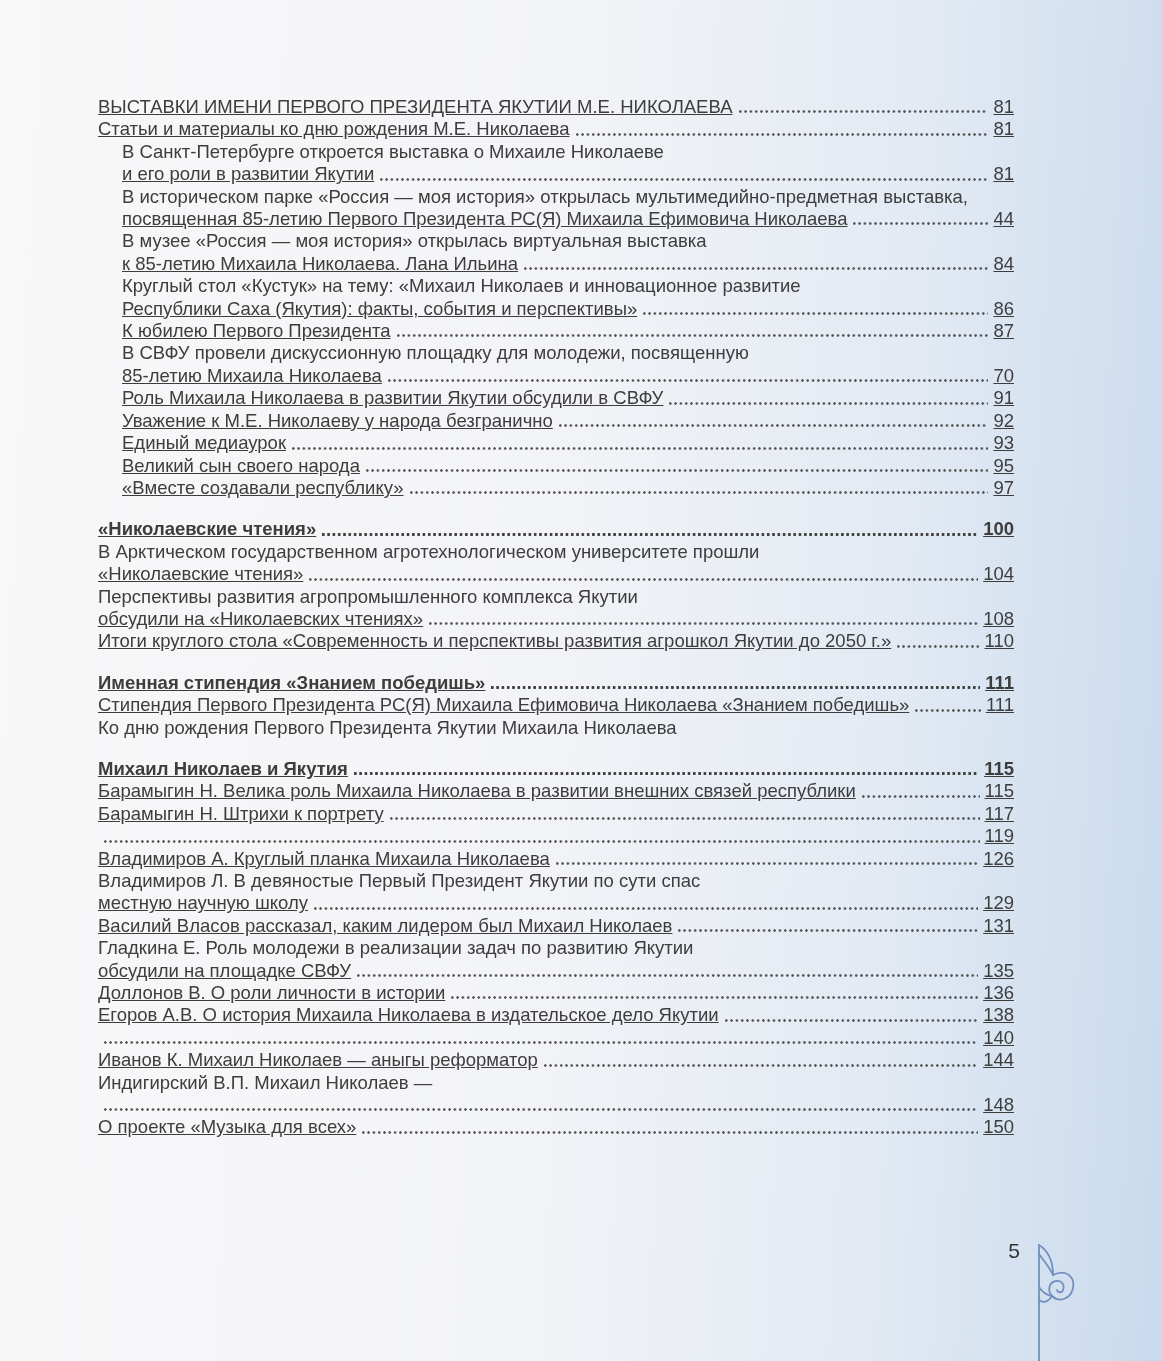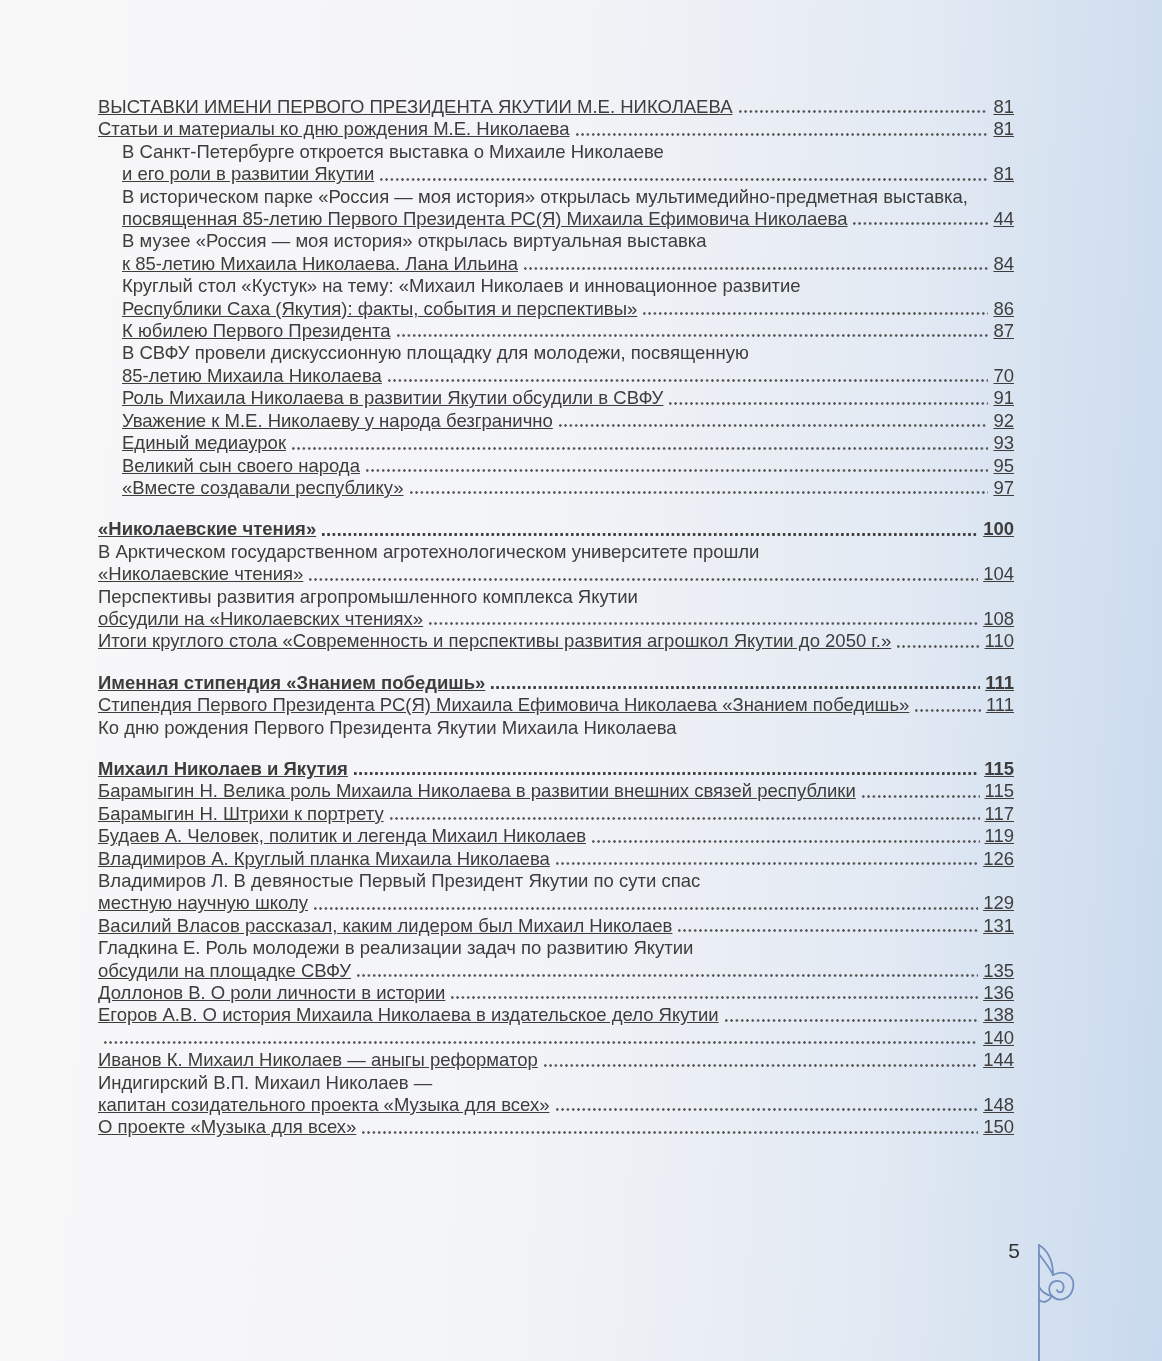--- a/index.html
+++ b/index.html
@@ -202,21 +202,20 @@
       </div>
       <div class="entry">
         <div class="line last">
           <span class="txt">Барамыгин Н. Штрихи к портрету</span>
           <span class="leader"></span>
           <span class="num">117</span>
         </div>
       </div>
       <div class="entry">
         <div class="line last">
-          <span class="txt">Будаев А. Человек, политик и легенда Михаил Николаев</span>
           <span class="leader"></span>
           <span class="num">119</span>
         </div>
       </div>
       <div class="entry">
         <div class="line last">
           <span class="txt">Владимиров А. Круглый планка Михаила Николаева</span>
           <span class="leader"></span>
           <span class="num">126</span>
         </div>
@@ -267,21 +266,20 @@
       <div class="entry">
         <div class="line last">
           <span class="txt">Иванов К. Михаил Николаев — аныгы реформатор</span>
           <span class="leader"></span>
           <span class="num">144</span>
         </div>
       </div>
       <div class="entry">
         <div class="line">Индигирский В.П. Михаил Николаев —</div>
         <div class="line last">
-          <span class="txt">капитан созидательного проекта «Музыка для всех»</span>
           <span class="leader"></span>
           <span class="num">148</span>
         </div>
       </div>
       <div class="entry">
         <div class="line last">
           <span class="txt">О проекте «Музыка для всех»</span>
           <span class="leader"></span>
           <span class="num">150</span>
         </div>

